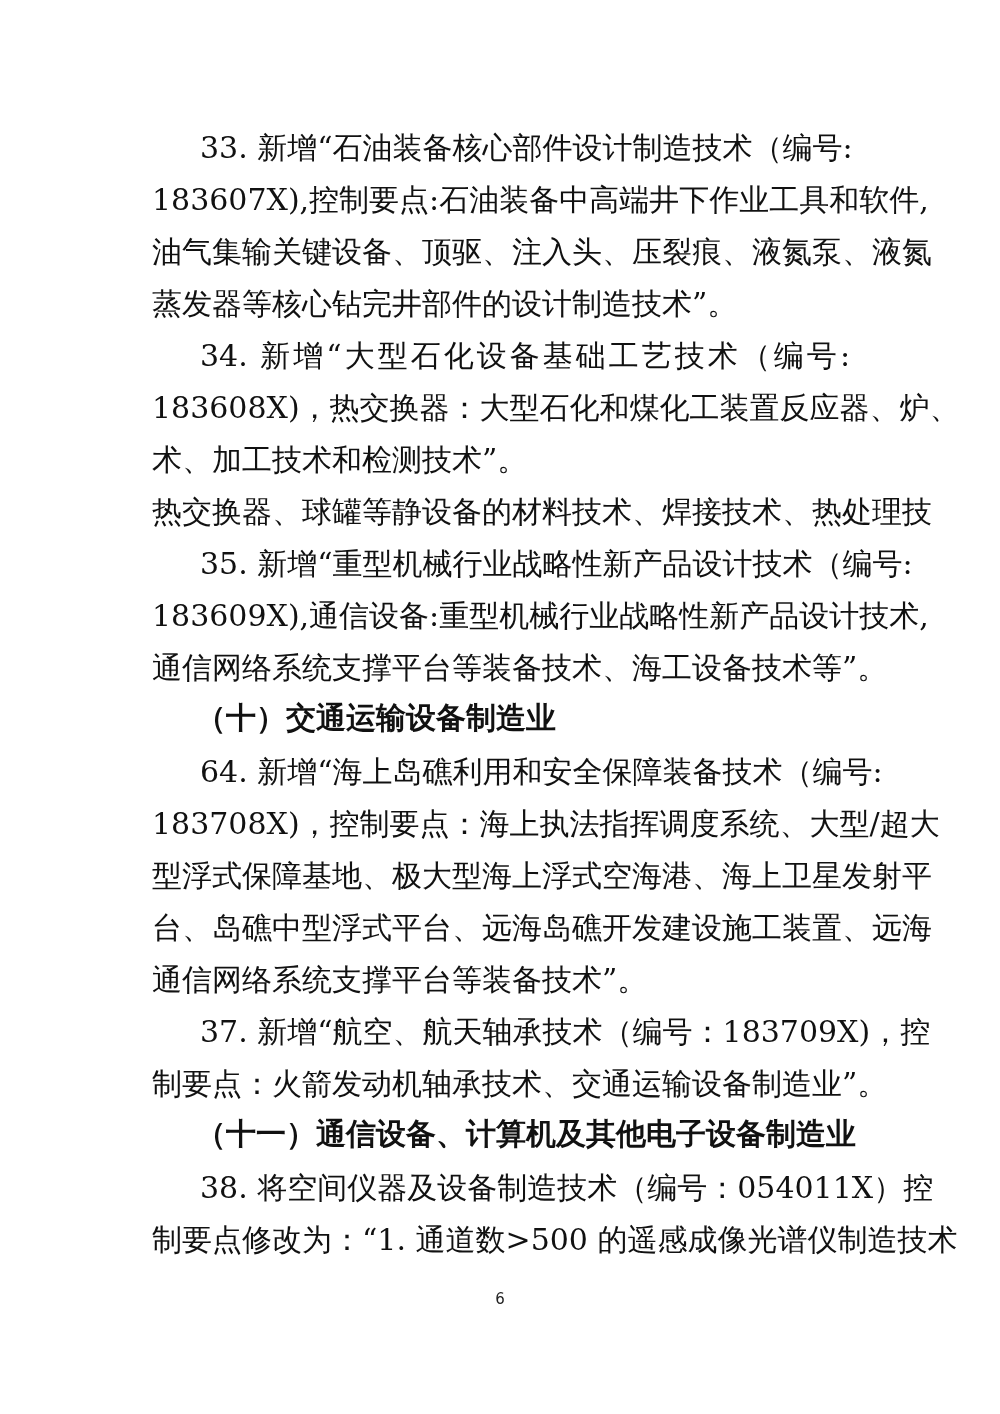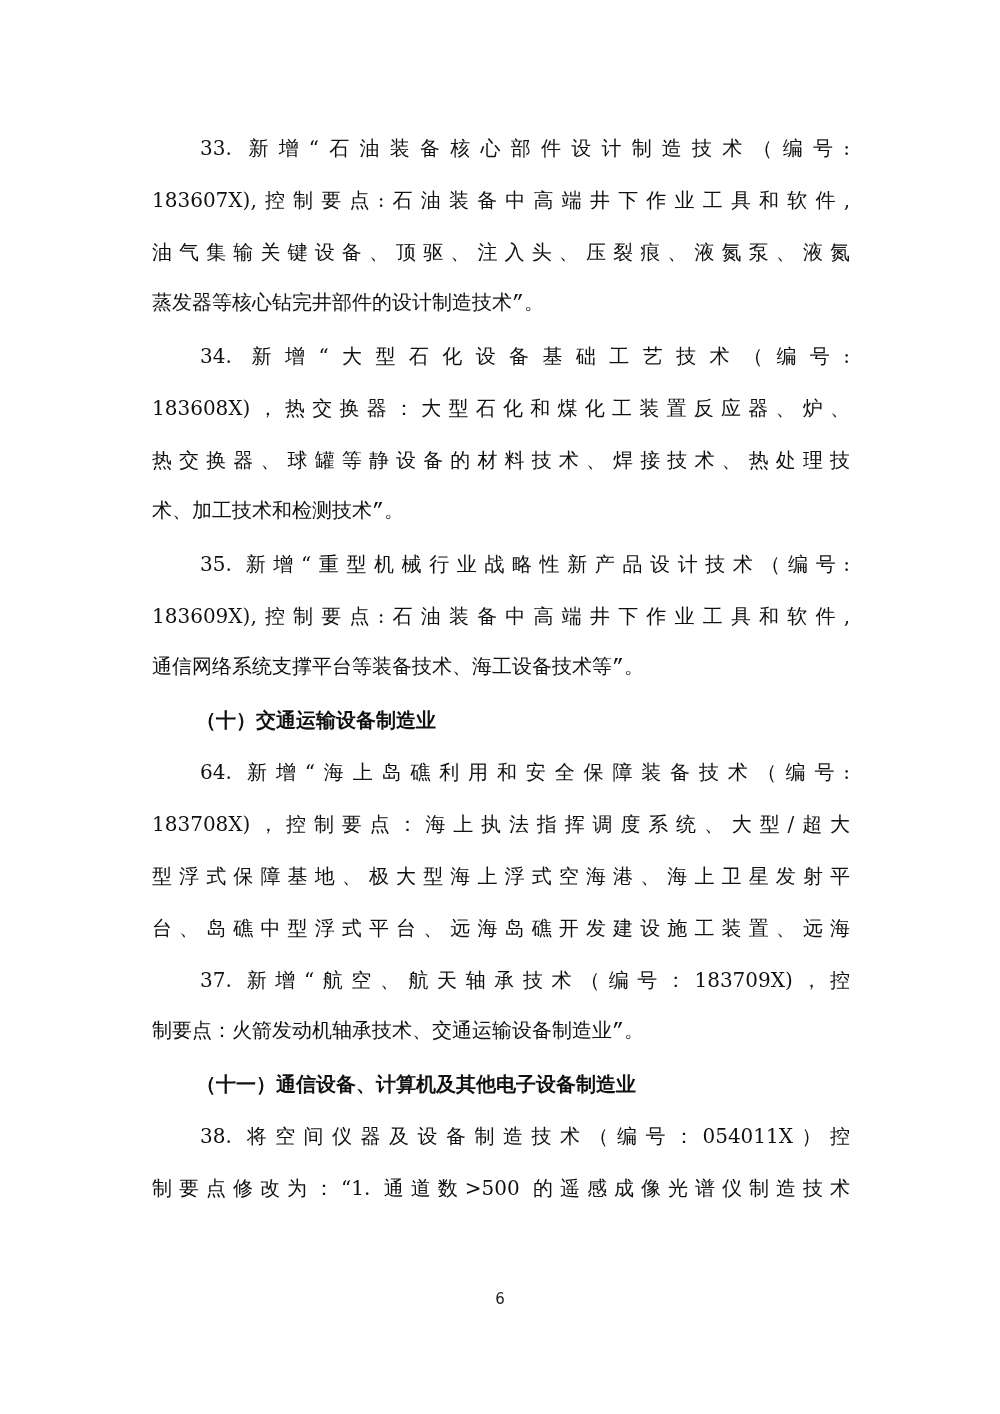--- a/index.html
+++ b/index.html
@@ -18,38 +18,37 @@
   .page {
     position: absolute;
     left: 152px;
     top: 128px;
     width: 698px;
   }
   .line {
     position: relative;
     height: 52px;
     line-height: 40px;
-    font-size: 20px;
+    font-size: 30px;
     white-space: nowrap;
     text-align: justify;
     text-align-last: justify;
     letter-spacing: 0px;
   }
   .line.last {
     text-align-last: left;
-    font-family: Liberation Mono, monospace;
   }
   .line.indent {
     padding-left: 48px;
   }
   .line.heading {
     font-weight: bold;
     text-align-last: left;
     padding-left: 44px;
-    font-family: Liberation Serif, serif;
+    font-family: Liberation Mono, monospace;
   }
   .page-number {
     position: absolute;
     top: 1290px;
     left: 0;
     width: 1000px;
     text-align: center;
     font-size: 15px;
     font-family: "DejaVu Sans", "Liberation Sans", sans-serif;
     color: #222222;
@@ -63,37 +62,38 @@
   <div>
     <div class="line indent">33.  新增“石油装备核心部件设计制造技术（编号:</div>
     <div class="line">183607X),控制要点:石油装备中高端井下作业工具和软件,</div>
     <div class="line">油气集输关键设备、顶驱、注入头、压裂痕、液氮泵、液氮</div>
     <div class="line last">蒸发器等核心钻完井部件的设计制造技术”。</div>
   </div>
 
   <div>
     <div class="line indent">34.  新增“大型石化设备基础工艺技术（编号:</div>
     <div class="line">183608X)，热交换器：大型石化和煤化工装置反应器、炉、</div>
+    <div class="line last">术、加工技术和检测技术”。</div>
     <div class="line">热交换器、球罐等静设备的材料技术、焊接技术、热处理技</div>
-    <div class="line last">术、加工技术和检测技术”。</div>
   </div>
 
   <div>
     <div class="line indent">35.  新增“重型机械行业战略性新产品设计技术（编号:</div>
-    <div class="line">183609X),控制要点:石油装备中高端井下作业工具和软件,</div>
+    <div class="line">183609X),通信设备:重型机械行业战略性新产品设计技术,</div>
     <div class="line last">通信网络系统支撑平台等装备技术、海工设备技术等”。</div>
   </div>
 
   <div class="line heading">（十）交通运输设备制造业</div>
 
   <div>
     <div class="line indent">64.  新增“海上岛礁利用和安全保障装备技术（编号:</div>
     <div class="line">183708X)，控制要点：海上执法指挥调度系统、大型/超大</div>
     <div class="line">型浮式保障基地、极大型海上浮式空海港、海上卫星发射平</div>
     <div class="line">台、岛礁中型浮式平台、远海岛礁开发建设施工装置、远海</div>
+    <div class="line last">通信网络系统支撑平台等装备技术”。</div>
   </div>
 
   <div>
     <div class="line indent">37.  新增“航空、航天轴承技术（编号：183709X)，控</div>
     <div class="line last">制要点：火箭发动机轴承技术、交通运输设备制造业”。</div>
   </div>
 
   <div class="line heading">（十一）通信设备、计算机及其他电子设备制造业</div>
 
   <div>

